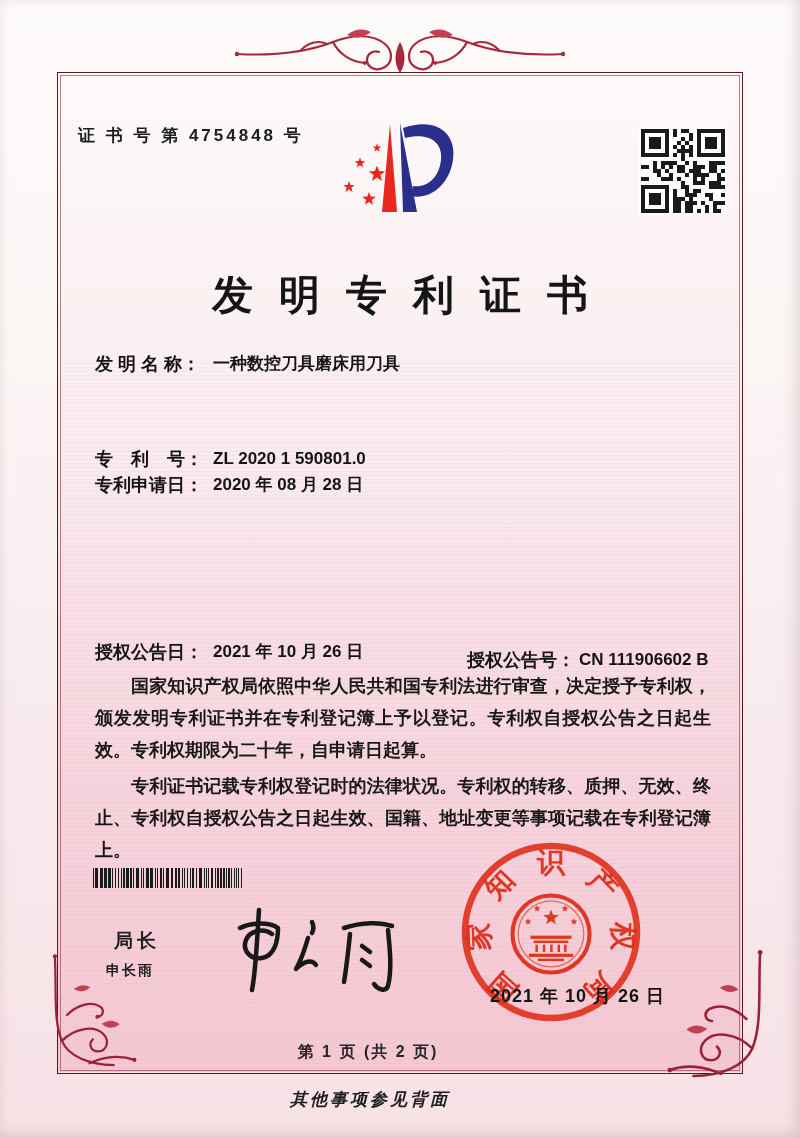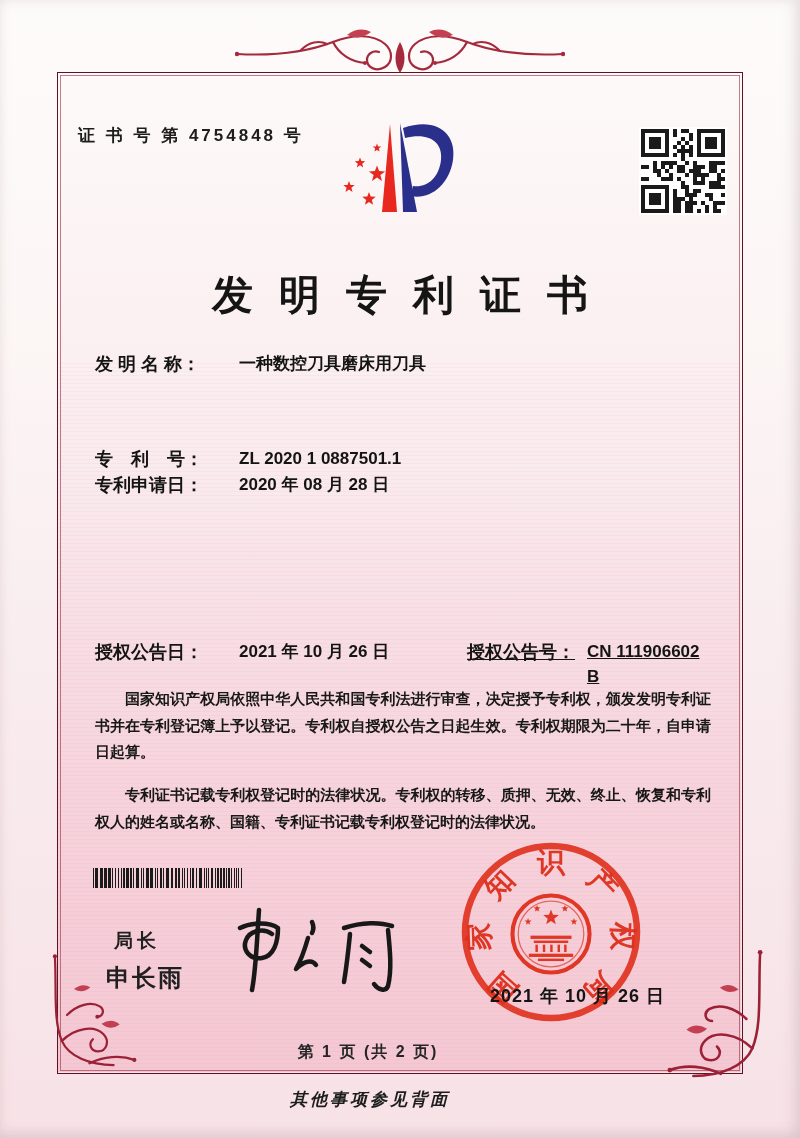--- a/index.html
+++ b/index.html
@@ -10,31 +10,31 @@
         background:linear-gradient(180deg,rgba(250,240,243,0) 0%,rgba(248,219,227,.35) 42%,rgba(246,204,215,.75) 72%,rgba(244,198,210,.95) 100%);}
   .guilloche{position:absolute;left:57px;top:360px;width:684px;height:712px;pointer-events:none;opacity:.55;
         background:repeating-linear-gradient(0deg,rgba(198,110,134,.10) 0 1px,rgba(255,255,255,0) 1px 4px);}
   .frame{position:absolute;left:57px;top:72px;width:684px;height:1000px;border:1.5px solid #5f1322;}
   .frame::before{content:"";position:absolute;inset:2px;border:1.5px solid rgba(156,58,76,.65);}
   .cert-no{position:absolute;left:78px;top:124px;font-size:17px;font-weight:700;color:#1d1d1d;letter-spacing:3px;}
   .logo{position:absolute;left:333px;top:108px;}
   .qr{position:absolute;left:639px;top:127px;background:#fff;}
   .title{position:absolute;left:0;top:248px;width:100%;text-align:center;font-family:"Liberation Serif",serif;
          font-size:41px;font-weight:700;color:#151515;letter-spacing:26px;text-indent:26px;margin-top:20px;}
-  .row{position:absolute;left:95px;width:620px;display:flex;align-items:flex-start;color:#141414;gap:18px;}
+  .row{position:absolute;left:95px;width:620px;display:flex;align-items:flex-start;color:#141414;}
   .flabel{display:inline-block;min-width:114px;font-size:18px;font-weight:700;white-space:pre;flex:0 0 auto;}
-  .fvalue{font-size:17px;font-weight:700;margin-left:12px;line-height:1.45;}
+  .fvalue{font-size:17px;font-weight:700;margin-left:4px;line-height:1.45;}
   .addr .fvalue{max-width:500px;}
-  .grant-no{position:absolute;left:372px;top:0;display:flex;text-decoration:underline;}
+  .grant-no{position:absolute;left:372px;top:8px;display:flex;}
   .paras{position:absolute;left:95px;top:670px;width:616px;color:#181818;}
-  .paras p{margin:16px 0 4px 0;font-family:"Liberation Serif",serif;font-size:15px;font-weight:600;
+  .paras p{margin:0 0 4px 0;font-family:"Liberation Serif",serif;font-size:18px;font-weight:600;
            line-height:1.78;text-indent:2em;text-align:justify;}
   .barcode{position:absolute;left:93px;top:868px;}
   .signer-title{position:absolute;left:106px;top:928px;font-size:19px;font-weight:700;color:#202020;letter-spacing:4px;margin-left:8px;}
-  .signer-name{position:absolute;left:106px;top:962px;font-size:24px;font-weight:700;color:#202020;letter-spacing:2px;}
+  .signer-name{position:absolute;left:106px;top:962px;font-size:14px;font-weight:700;color:#202020;letter-spacing:2px;}
   .signature{position:absolute;left:212px;top:898px;}
   .seal{position:absolute;left:456px;top:837px;}
   .seal-date{position:absolute;left:490px;top:984px;font-size:18px;font-weight:700;color:#141414;letter-spacing:1px;z-index:3;}
   .page-num{position:absolute;left:0;top:1042px;width:100%;text-align:center;transform:translateX(-32px);
             font-size:16px;font-weight:700;color:#262626;letter-spacing:2px;}
   .back-note{position:absolute;left:0;top:1088px;width:100%;text-align:center;transform:translateX(-30px);
              font-family:"Liberation Serif",serif;font-style:italic;font-size:17px;font-weight:700;color:#1d1d1d;letter-spacing:3px;}
   .orn{position:absolute;pointer-events:none;}
 </style>
 </head>
@@ -331,38 +331,38 @@
   </svg>
 
   <div class="title">发明专利证书</div>
 
   <div class="row" style="top:352px">
     <span class="flabel">发 明 名 称：</span>
     <span class="fvalue">一种数控刀具磨床用刀具</span>
   </div>
   <div class="row" style="top:447px">
     <span class="flabel">专　利　号：</span>
-    <span class="fvalue">ZL 2020 1 0887501.1</span>
+    <span class="fvalue">ZL 2020 1 590801.0</span>
   </div>
   <div class="row" style="top:473px">
     <span class="flabel">专利申请日：</span>
     <span class="fvalue">2020 年 08 月 28 日</span>
   </div>
   <div class="row" style="top:640px">
     <span class="flabel">授权公告日：</span>
     <span class="fvalue">2021 年 10 月 26 日</span>
     <span class="grant-no">
       <span class="flabel" style="min-width:0">授权公告号：</span>
       <span class="fvalue">CN 111906602 B</span>
     </span>
   </div>
 
   <div class="paras">
     <p>国家知识产权局依照中华人民共和国专利法进行审查，决定授予专利权，颁发发明专利证书并在专利登记簿上予以登记。专利权自授权公告之日起生效。专利权期限为二十年，自申请日起算。</p>
-    <p>专利证书记载专利权登记时的法律状况。专利权的转移、质押、无效、终止、恢复和专利权人的姓名或名称、国籍、专利证书记载专利权登记时的法律状况。</p>
+    <p>专利证书记载专利权登记时的法律状况。专利权的转移、质押、无效、终止、专利权自授权公告之日起生效、国籍、地址变更等事项记载在专利登记簿上。</p>
   </div>
 
   <svg class="barcode" width="154" height="20" viewBox="0 0 154 20">
     <g id="barcode-bars" fill="#1b1b1b">
         <rect x="0" y="0" width="1" height="20"></rect>
         <rect x="2" y="0" width="3" height="20"></rect>
         <rect x="7" y="0" width="3" height="20"></rect>
         <rect x="11" y="0" width="3" height="20"></rect>
         <rect x="15" y="0" width="3" height="20"></rect>
         <rect x="19" y="0" width="1" height="20"></rect>

